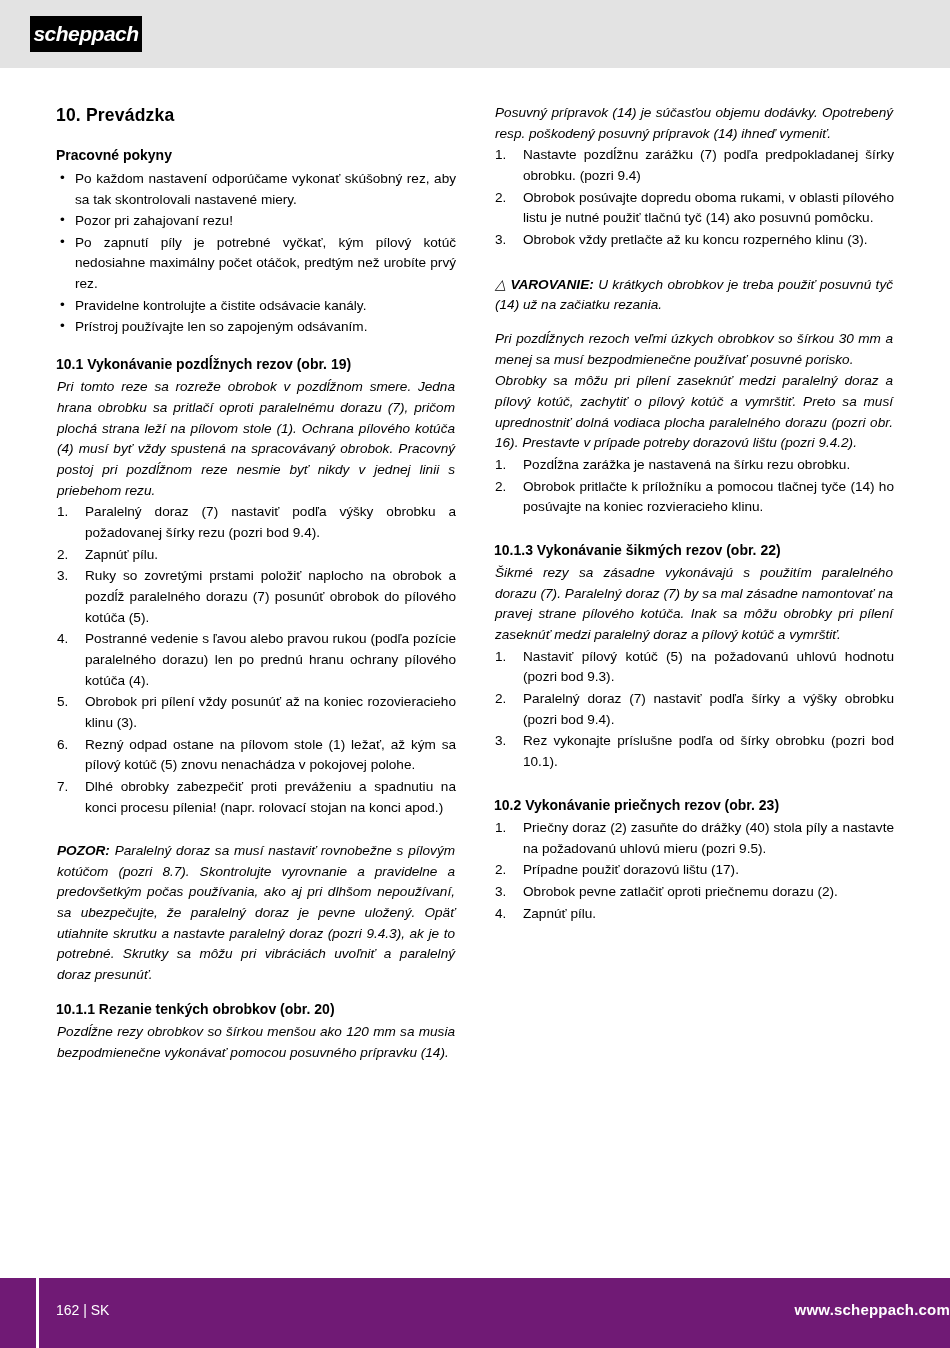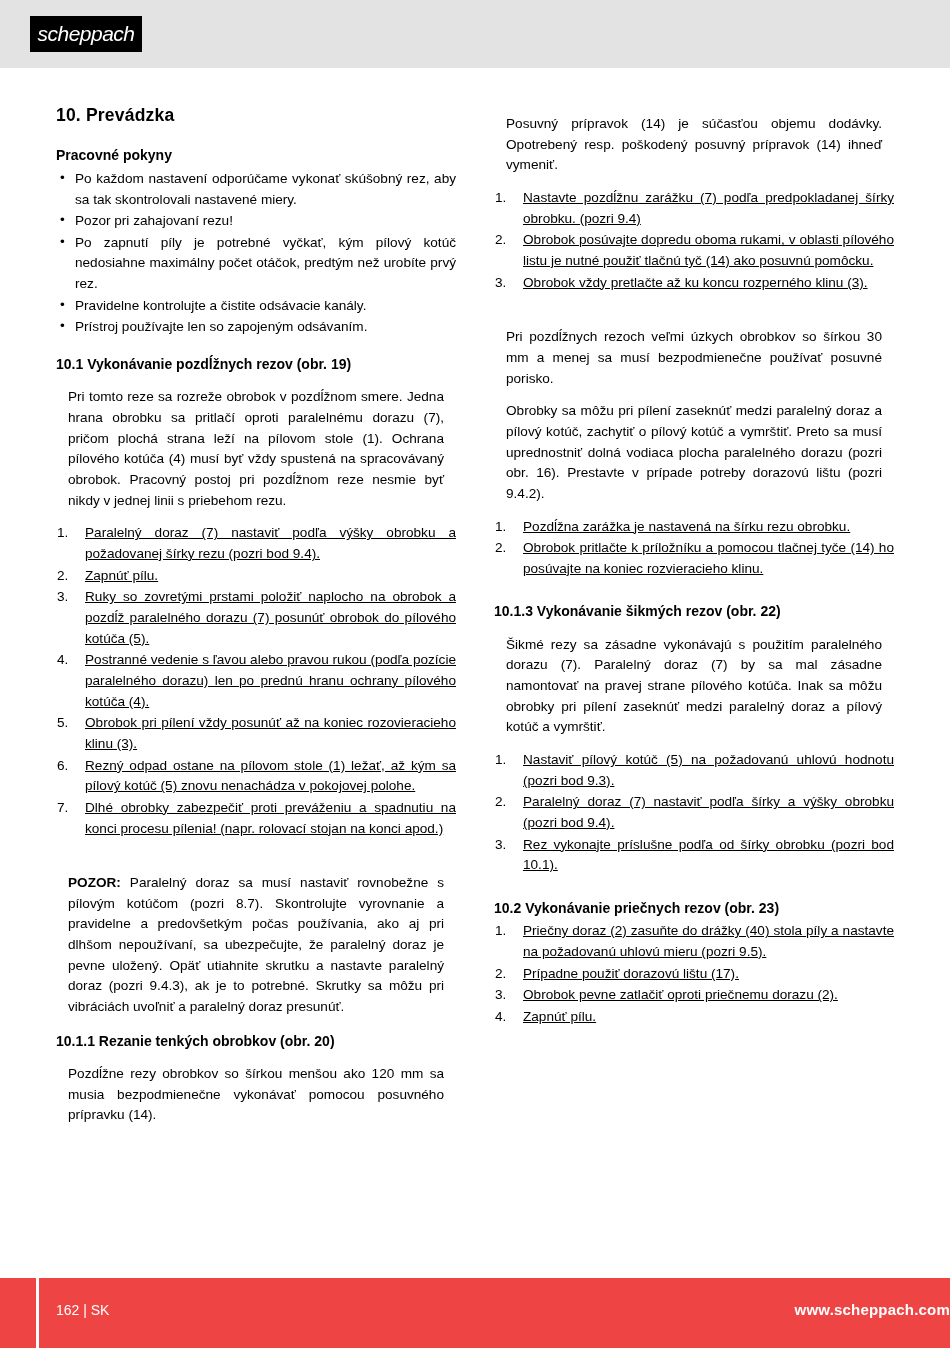--- a/index.html
+++ b/index.html
@@ -21,21 +21,21 @@
     position: relative;
   }
   .logo-box {
     position: absolute;
     left: 30px;
     top: 16px;
     width: 112px;
     height: 36px;
     background: #000000;
     color: #ffffff;
-    font-weight: normal;
+    font-weight: bold;
     font-size: 21px;
     letter-spacing: -0.5px;
     display: flex;
     align-items: center;
     justify-content: center;
     font-style: italic;
   }
 
   
   .page {
@@ -63,21 +63,21 @@
     font-weight: bold;
     margin: 0 0 16px 0;
     letter-spacing: 0.2px;
   }
   h2.sub {
     font-size: 14px;
     font-weight: bold;
     margin: 0 0 2px 0;
   }
   .block { margin-bottom: 13px; }
-  p { margin: 12px; }
+  p { margin: 1px; font-style: italic; }
 
   
   ul.bullets {
     list-style: none;
     margin: 3px 0 16px 0;
     padding: 0;
   }
   ul.bullets > li {
     position: relative;
     padding-left: 19px;
@@ -94,21 +94,20 @@
   ol.nums {
     list-style: none;
     margin: 0;
     padding: 0;
     counter-reset: n;
   }
   ol.nums > li {
     position: relative;
     padding-left: 29px;
     margin-bottom: 1px;
-    text-decoration: underline;
   }
   ol.nums > li::before {
     counter-increment: n;
     content: counter(n) ".";
     position: absolute;
     left: 1px;
     top: 0;
   }
 
   .warn {
@@ -122,21 +121,21 @@
   .warn b { font-weight: bold; }
   .spacer-s { height: 9px; }
 
   
   .footer {
     position: absolute;
     left: 0;
     right: 0;
     bottom: 0;
     height: 70px;
-    background: #ef4444;
+    background: #701a75;
     color: #ffffff;
   }
   .footer .pg {
     position: absolute;
     left: 56px;
     top: 24px;
     font-size: 14px;
   }
   .footer .url {
     position: absolute;
@@ -215,20 +214,23 @@
         <p>Posuvný prípravok (14) je súčasťou objemu dodávky. Opotrebený resp. poškodený posuvný prípravok (14) ihneď vymeniť.</p>
         <ol class="nums">
           <li>Nastavte pozdĺžnu zarážku (7) podľa predpokladanej šírky obrobku. (pozri 9.4)</li>
           <li>Obrobok posúvajte dopredu oboma rukami, v oblasti pílového listu je nutné použiť tlačnú tyč (14) ako posuvnú pomôcku.</li>
           <li>Obrobok vždy pretlačte až ku koncu rozperného klinu (3).</li>
         </ol>
       </div>
 
       <div class="spacer-s"></div>
 
+      <div class="warn">
+        <p><span class="tri">△</span><b>VAROVANIE:</b><span> U krátkych obrobkov je treba použiť posuvnú tyč (14) už na začiatku rezania.</span></p>
+      </div>
 
       <div class="block">
         <p>Pri pozdĺžnych rezoch veľmi úzkych obrobkov so šírkou 30 mm a menej sa musí bezpodmienečne používať posuvné porisko.</p>
         <p>Obrobky sa môžu pri pílení zaseknúť medzi paralelný doraz a pílový kotúč, zachytiť o pílový kotúč a vymrštiť. Preto sa musí uprednostniť dolná vodiaca plocha paralelného dorazu (pozri obr. 16). Prestavte v prípade potreby dorazovú lištu (pozri 9.4.2).</p>
         <ol class="nums">
           <li>Pozdĺžna zarážka je nastavená na šírku rezu obrobku.</li>
           <li>Obrobok pritlačte k príložníku a pomocou tlačnej tyče (14) ho posúvajte na koniec rozvieracieho klinu.</li>
         </ol>
       </div>
 

